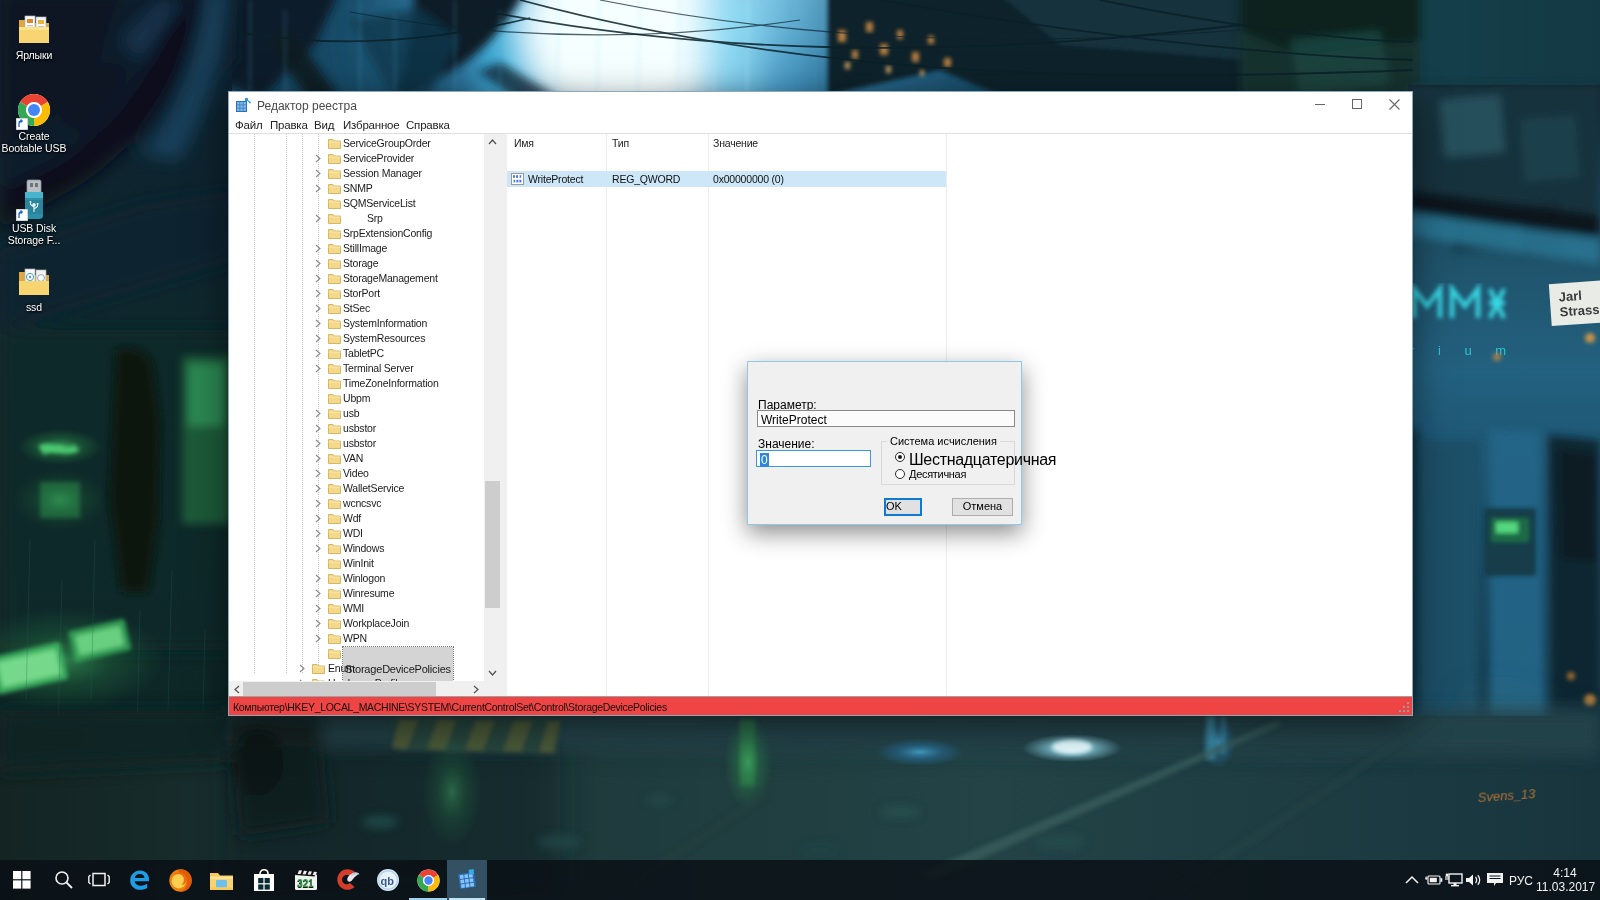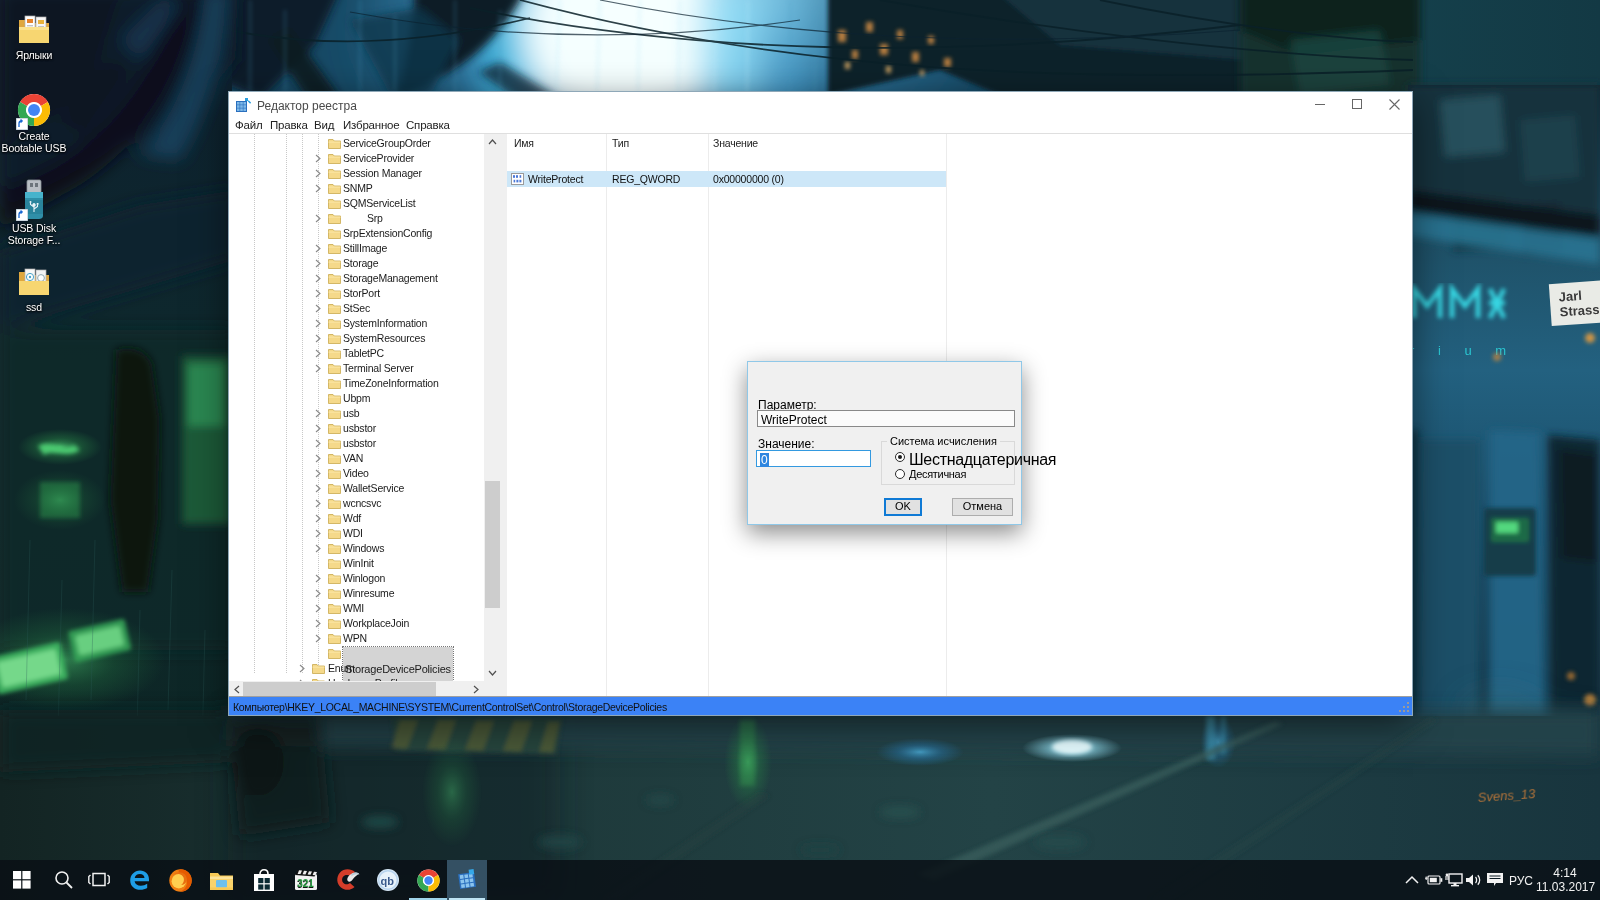--- a/index.html
+++ b/index.html
@@ -727,21 +727,21 @@
               <rect x="5.4" y="6.8" width="2" height="2.6"></rect>
               <rect x="8.4" y="6.8" width="2" height="2.6"></rect>
             </g>
           </svg>
           <span style="position:absolute;left:21px;top:2px;font-size:10.5px;letter-spacing:-0.2px;color:#111;">WriteProtect</span>
           <span style="position:absolute;left:105px;top:2px;font-size:10.5px;letter-spacing:-0.2px;color:#111;">REG_QWORD</span>
           <span style="position:absolute;left:206px;top:2px;font-size:10.5px;letter-spacing:-0.2px;color:#111;">0x00000000 (0)</span>
         </div>
 </div>
 
-  <div style="position:absolute; left:0; top:604px; width:100%; height:19px; background:#3b82f6; border-top:1px solid #9f9f9f;">
+  <div style="position:absolute; left:0; top:604px; width:100%; height:19px; background:#ef4444; border-top:1px solid #9f9f9f;">
     <span style="position:absolute; left:4px; top:4px; font-size:10.5px; letter-spacing:-0.3px; color:#111;">Компьютер\HKEY_LOCAL_MACHINE\SYSTEM\CurrentControlSet\Control\StorageDevicePolicies</span>
     <svg width="12" height="12" style="position:absolute; right:1px; bottom:1px;">
           <g fill="#9a9a9a">
             <rect x="8" y="0" width="2" height="2"></rect>
             <rect x="4" y="4" width="2" height="2"></rect>
             <rect x="8" y="4" width="2" height="2"></rect>
             <rect x="0" y="8" width="2" height="2"></rect>
             <rect x="4" y="8" width="2" height="2"></rect>
             <rect x="8" y="8" width="2" height="2"></rect>
           </g>
@@ -758,21 +758,21 @@
   <div style="position:absolute; left:8px; top:88px; width:115px; height:17px; background:#fff; border:1px solid #3399e0;">
     <span style="position:absolute; left:3px; top:2px; font-size:12px; color:#fff; background:#2e86e0; padding:0 1px;">0</span>
   </div>
   <div style="position:absolute; left:133px; top:79px; width:134px; height:44px; border:1px solid #d9d9d9;"></div>
   <span style="position:absolute; left:139px; top:73px; font-size:11px; color:#000; background:#f0f0f0; padding:0 3px; white-space:nowrap;">Система исчисления</span>
   <span style="position:absolute; left:147px; top:90px; width:10px; height:10px; border:1px solid #2b2b2b; border-radius:50%; background:#fff;"></span>
   <span style="position:absolute; left:150px; top:93px; width:4px; height:4px; border-radius:50%; background:#1a1a1a;"></span>
   <span style="position:absolute; left:161px; top:89px; font-size:16px; letter-spacing:-0.3px; color:#000; white-space:nowrap;">Шестнадцатеричная</span>
   <span style="position:absolute; left:147px; top:107px; width:10px; height:10px; border:1px solid #2b2b2b; border-radius:50%; background:#fff;"></span>
   <span style="position:absolute; left:161px; top:106px; font-size:11px; letter-spacing:-0.3px; color:#000; white-space:nowrap;">Десятичная</span>
-  <div style="position:absolute; left:136px; top:136px; width:38px; height:18px; background:#e1e1e1; border:2px solid #0f7ad5; text-align:center; font-size:11px; color:#000; line-height:13px;">OK</div>
+  <div style="position:absolute; left:136px; top:136px; width:38px; height:18px; background:#e1e1e1; border:2px solid #0f7ad5; text-align:left; font-size:11px; color:#000; line-height:13px;">OK</div>
   <div style="position:absolute; left:204px; top:136px; width:61px; height:18px; background:#e1e1e1; border:1px solid #adadad; text-align:center; font-size:11px; color:#000; line-height:15px;">Отмена</div>
 </div>
 
 <div id="taskbar" style="position:absolute; left:0; top:860px; width:1600px; height:40px; background:rgba(9,16,22,0.84);">
 
   <svg width="18" height="18" style="position:absolute;left:13px;top:11px;">
     <rect x="0" y="0" width="8.2" height="8.2" fill="#fff"></rect>
         <rect x="9.4" y="0" width="8.2" height="8.2" fill="#fff"></rect>
     <rect x="0" y="9.4" width="8.2" height="8.2" fill="#fff"></rect>
         <rect x="9.4" y="9.4" width="8.2" height="8.2" fill="#fff"></rect>

